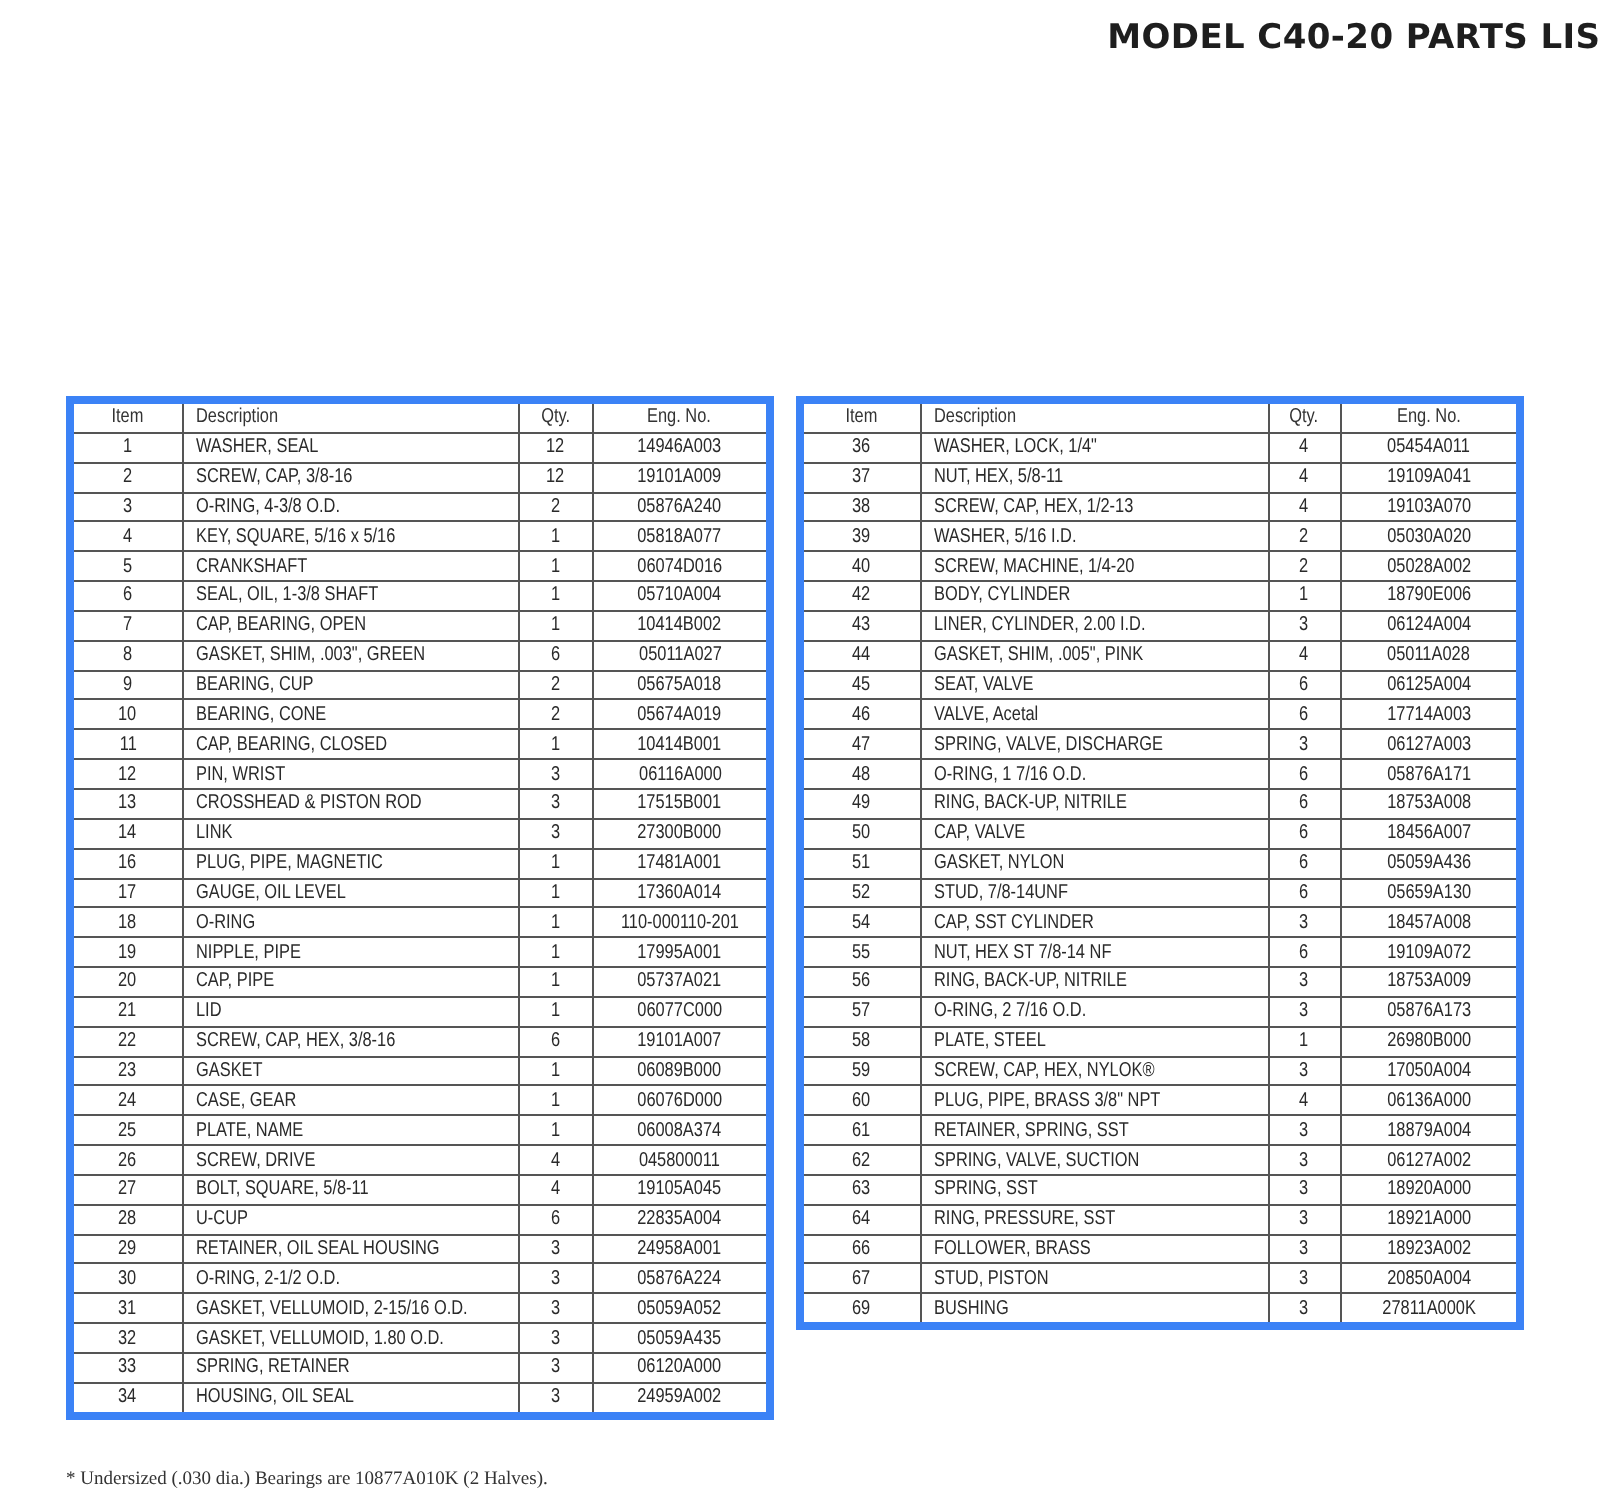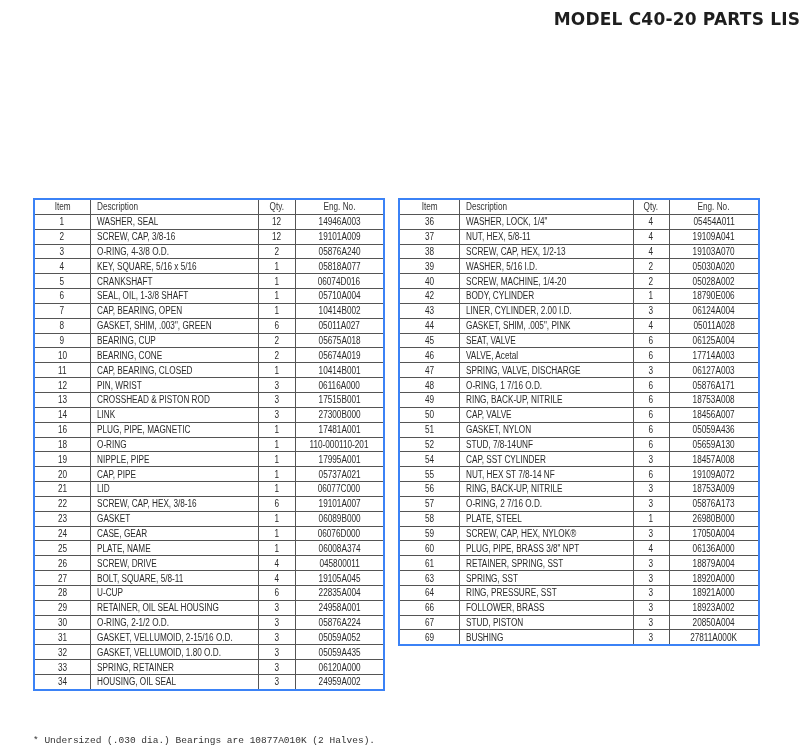--- a/index.html
+++ b/index.html
@@ -1,29 +1,29 @@
 <!DOCTYPE html>
 <html><head>
 <meta charset="utf-8">
 <style>
   html, body { margin:0; padding:0; background:#ffffff; }
   body { width:800px; height:755px; position:relative; overflow:hidden; font-family:"Liberation Sans", sans-serif; color:#222; }
   .title { position:absolute; left:0; width:800px; top:9px; text-align:right; font-family:"DejaVu Sans", sans-serif; font-weight:bold; font-size:17px; letter-spacing:0.2px; color:#1e1e1e;padding-left:12px; }
-  table.parts { position:absolute; border-collapse:collapse; table-layout:fixed; border:2px solid #3b82f6;padding-left:32px; }
+  table.parts { position:absolute; border-collapse:collapse; table-layout:fixed; border:4px solid #3b82f6;padding-left:32px; }
   table.parts td, table.parts th { border:1px solid #555; height:13.85px; padding:0; font-family:"Liberation Sans", sans-serif; font-size:10px; font-weight:normal; color:#2a2a2a; line-height:13px; white-space:nowrap; overflow:hidden; transform-origin:left; }
   table.parts th { color:#333; }
   .c-item { text-align:center; }
   .c-desc { text-align:left; padding-left:6px !important; }
   .c-qty { text-align:center; }
   .c-eng { text-align:center; }
   .cond { display:inline-block; transform:scaleX(0.82); transform-origin:left center; }
   .c-item .cond, .c-qty .cond, .c-eng .cond { transform-origin:center center; }
   #tbl-left { left:33px; top:198px; width:350px; }
   #tbl-right { left:398px; top:198px; width:360px; }
-  .footnote { position:absolute; left:33px; top:735px; font-size:9.5px; color:#333; font-family:Liberation Mono, monospace; }
+  .footnote { position:absolute; left:33px; top:735px; font-size:9.5px; color:#333; font-family:Liberation Serif, serif; }
 </style>
 </head>
 <body>
 
 <div class="title">MODEL C40-20 PARTS LIST</div>
 
 <table class="parts" id="tbl-left">
   <colgroup>
       <col style="width:56px">
       <col style="width:168px">
@@ -123,20 +123,26 @@
         <td class="c-qty"><span class="cond">3</span></td>
         <td class="c-eng"><span class="cond">27300B000</span></td>
       </tr>
       <tr>
         <td class="c-item"><span class="cond">16</span></td>
         <td class="c-desc"><span class="cond">PLUG, PIPE, MAGNETIC</span></td>
         <td class="c-qty"><span class="cond">1</span></td>
         <td class="c-eng"><span class="cond">17481A001</span></td>
       </tr>
       <tr>
+        <td class="c-item"><span class="cond">17</span></td>
+        <td class="c-desc"><span class="cond">GAUGE, OIL LEVEL</span></td>
+        <td class="c-qty"><span class="cond">1</span></td>
+        <td class="c-eng"><span class="cond">17360A014</span></td>
+      </tr>
+      <tr>
         <td class="c-item"><span class="cond">18</span></td>
         <td class="c-desc"><span class="cond">O-RING</span></td>
         <td class="c-qty"><span class="cond">1</span></td>
         <td class="c-eng"><span class="cond">110-000110-201</span></td>
       </tr>
       <tr>
         <td class="c-item"><span class="cond">19</span></td>
         <td class="c-desc"><span class="cond">NIPPLE, PIPE</span></td>
         <td class="c-qty"><span class="cond">1</span></td>
         <td class="c-eng"><span class="cond">17995A001</span></td>
@@ -388,20 +394,26 @@
         <td class="c-qty"><span class="cond">4</span></td>
         <td class="c-eng"><span class="cond">06136A000</span></td>
       </tr>
       <tr>
         <td class="c-item"><span class="cond">61</span></td>
         <td class="c-desc"><span class="cond">RETAINER, SPRING, SST</span></td>
         <td class="c-qty"><span class="cond">3</span></td>
         <td class="c-eng"><span class="cond">18879A004</span></td>
       </tr>
       <tr>
+        <td class="c-item"><span class="cond">62</span></td>
+        <td class="c-desc"><span class="cond">SPRING, VALVE, SUCTION</span></td>
+        <td class="c-qty"><span class="cond">3</span></td>
+        <td class="c-eng"><span class="cond">06127A002</span></td>
+      </tr>
+      <tr>
         <td class="c-item"><span class="cond">63</span></td>
         <td class="c-desc"><span class="cond">SPRING, SST</span></td>
         <td class="c-qty"><span class="cond">3</span></td>
         <td class="c-eng"><span class="cond">18920A000</span></td>
       </tr>
       <tr>
         <td class="c-item"><span class="cond">64</span></td>
         <td class="c-desc"><span class="cond">RING, PRESSURE, SST</span></td>
         <td class="c-qty"><span class="cond">3</span></td>
         <td class="c-eng"><span class="cond">18921A000</span></td>

